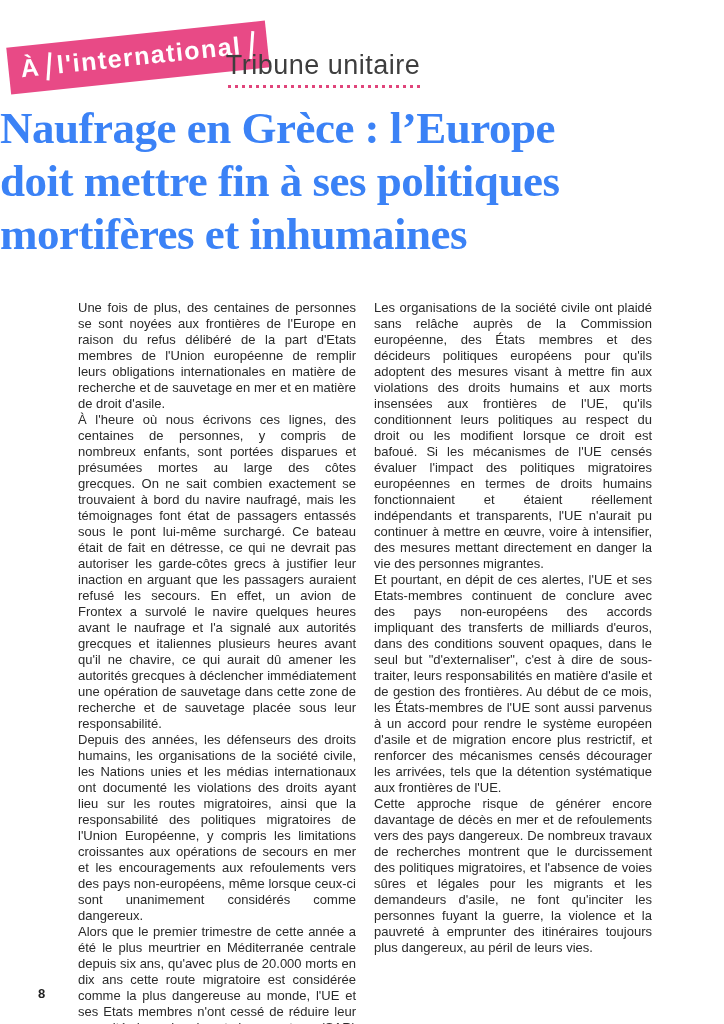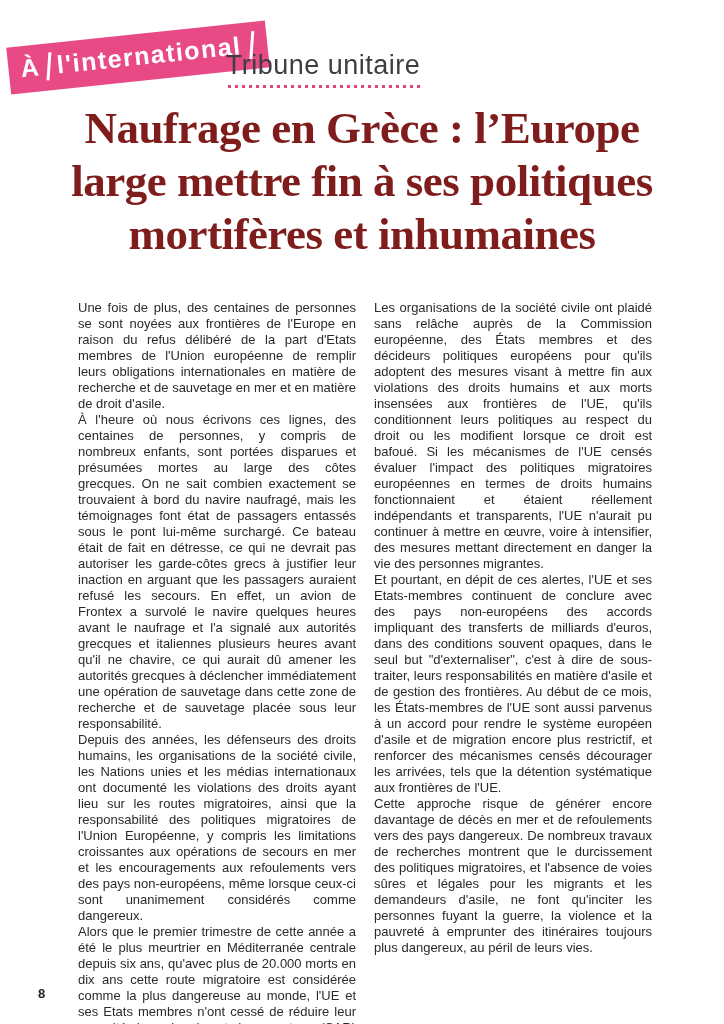--- a/index.html
+++ b/index.html
@@ -54,26 +54,26 @@
     margin-top:3px;
     height:5px;
     background-image:radial-gradient(circle,#e0457b 1.6px,rgba(0,0,0,0) 1.8px);
     background-size:7px 5px;
     background-position:left center;
     background-repeat:repeat-x;
   }
   
   .headline{
     position:absolute;top:102px;left:0;width:724px;
-    text-align:center;
+    text-align:left;
     font-family:"Liberation Serif",serif;
     font-weight:bold;
     font-size:45px;
     line-height:53px;
-    color:#7f1d1d;
+    color:#3b82f6;
     letter-spacing:-0.5px;
   }
   
   .columns{
     position:absolute;top:300px;left:78px;width:574px;
     display:flex;
     gap:18px;
   }
   .col{width:278px;}
   .col p{
@@ -102,21 +102,21 @@
 
 <div class="tribune-wrap">
   <div class="tribune">
     <div class="tribune-title">Tribune unitaire</div>
     <div class="tribune-dots"></div>
   </div>
 </div>
 
 <div class="headline">
   <div>Naufrage en Grèce : l’Europe</div>
-  <div>large mettre fin à ses politiques</div>
+  <div>doit mettre fin à ses politiques</div>
   <div>mortifères et inhumaines</div>
 </div>
 
 <div class="columns">
   <div class="col">
     <p>Une fois de plus, des centaines de personnes se sont noyées aux frontières de l'Europe en raison du refus délibéré de la part d'Etats membres de l'Union européenne de remplir leurs obligations internationales en matière de recherche et de sauvetage en mer et en matière de droit d'asile.</p>
     <p>À l'heure où nous écrivons ces lignes, des centaines de personnes, y compris de nombreux enfants, sont portées disparues et présumées mortes au large des côtes grecques. On ne sait combien exactement se trouvaient à bord du navire naufragé, mais les témoignages font état de passagers entassés sous le pont lui-même surchargé. Ce bateau était de fait en détresse, ce qui ne devrait pas autoriser les garde-côtes grecs à justifier leur inaction en arguant que les passagers auraient refusé les secours. En effet, un avion de Frontex a survolé le navire quelques heures avant le naufrage et l'a signalé aux autorités grecques et italiennes plusieurs heures avant qu'il ne chavire, ce qui aurait dû amener les autorités grecques à déclencher immédiatement une opération de sauvetage dans cette zone de recherche et de sauvetage placée sous leur responsabilité.</p>
     <p>Depuis des années, les défenseurs des droits humains, les organisations de la société civile, les Nations unies et les médias internationaux ont documenté les violations des droits ayant lieu sur les routes migratoires, ainsi que la responsabilité des politiques migratoires de l'Union Européenne, y compris les limitations croissantes aux opérations de secours en mer et les encouragements aux refoulements vers des pays non-européens, même lorsque ceux-ci sont unanimement considérés comme dangereux.</p>
     <p>Alors que le premier trimestre de cette année a été le plus meurtrier en Méditerranée centrale depuis six ans, qu'avec plus de 20.000 morts en dix ans cette route migratoire est considérée comme la plus dangereuse au monde, l'UE et ses Etats membres n'ont cessé de réduire leur capacité de recherche et de sauvetage (SAR) en mer, tout en</p>
   </div>

